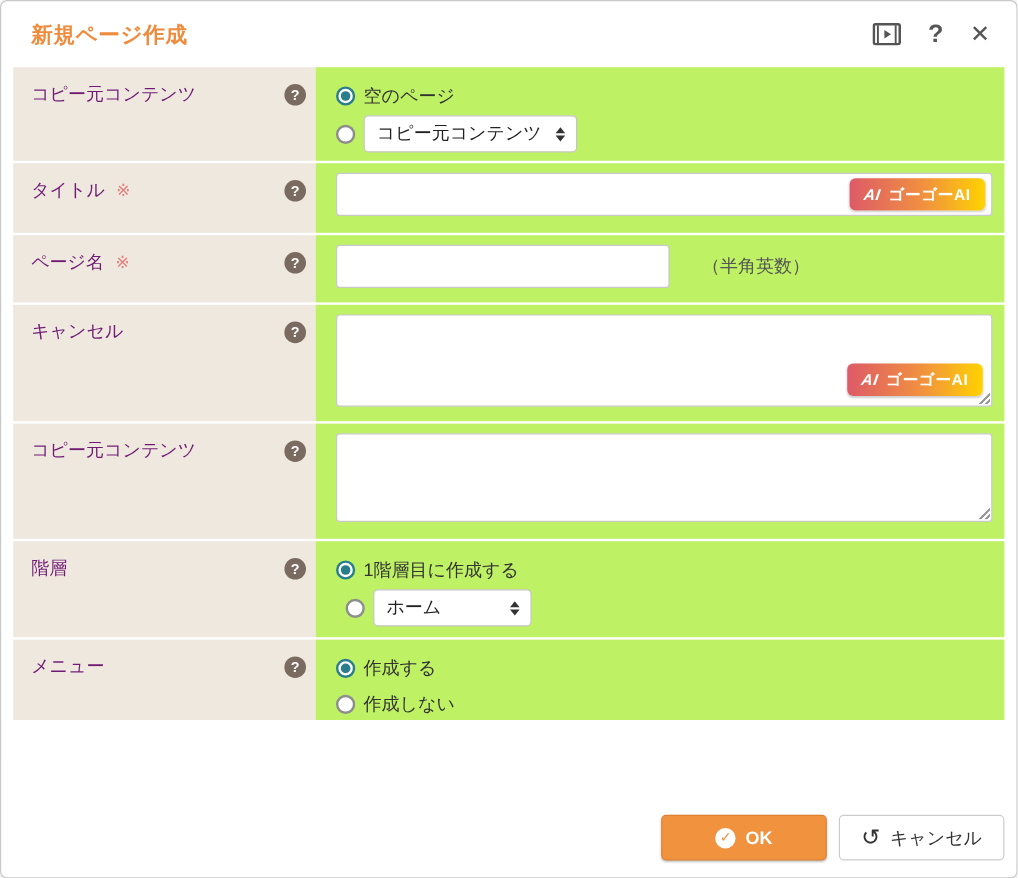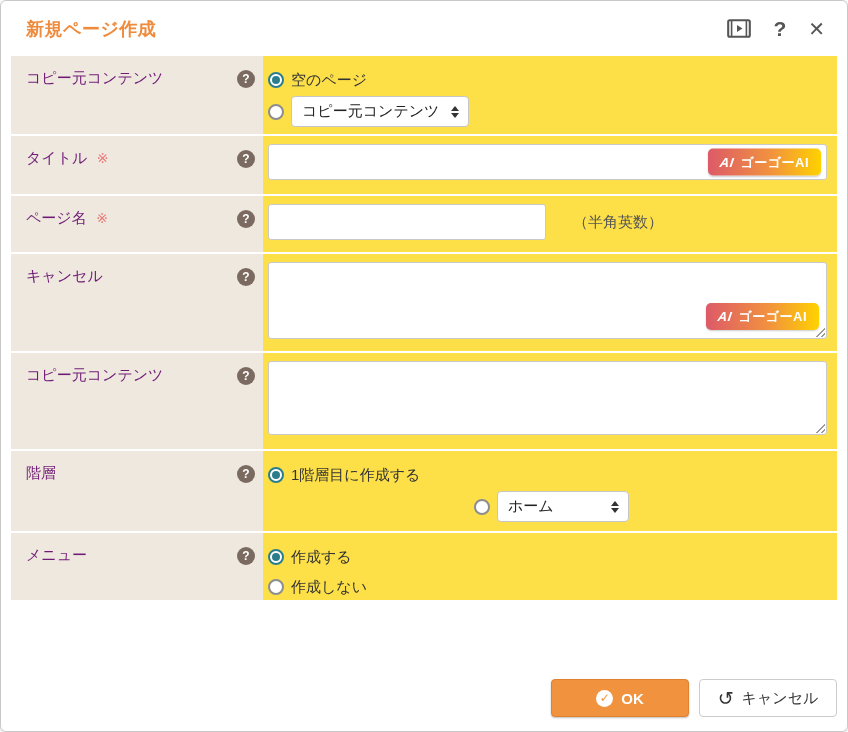--- a/index.html
+++ b/index.html
@@ -25,21 +25,21 @@
     padding:13px 8px 0 15px;
   }
   .label-text{ font-size:15px; color:#701a75; }
   .req{ color:#e87a7a; font-size:14px; margin-left:5px; }
   .help-icon{
     flex:0 0 auto; width:18px; height:18px; border-radius:50%;
     background:#7a6a60; color:#fff; font-size:12px; font-weight:bold;
     display:flex; align-items:center; justify-content:center; margin-top:1px;
     cursor:pointer;
   }
-  .content-cell{ flex:1; background:#fde047; padding:8px 10px 8px 5px; }
+  .content-cell{ flex:1; background:#bef264; padding:8px 10px 8px 17px; }
   .opt-line{ display:flex; align-items:center; gap:7px; min-height:28px; margin:2px 0; font-size:15px; color:#333; }
   .radio{ width:16px; height:16px; border-radius:50%; border:2px solid #8d8d8d; background:#fff; display:inline-block; flex:0 0 auto; position:relative; cursor:pointer; }
   .radio.checked{ border-color:#2a7e8c; }
   .radio.checked::after{ content:""; position:absolute; inset:2px; border-radius:50%; background:#2a7e8c; }
   .select-box{
     display:inline-flex; align-items:center; justify-content:space-between;
     background:#fff; border:1px solid #c6c6c6; border-radius:4px;
     height:31px; padding:0 9px 0 10px; font-size:15px; color:#222; cursor:pointer;
   }
   .arrows{ display:inline-flex; flex-direction:column; gap:2px; margin-left:12px; }
@@ -71,21 +71,21 @@
   .ai-btn.in-input{ right:6px; top:50%; transform:translateY(-50%); }
   .ai-btn.in-ta{ right:8px; bottom:9px; }
   .resize-handle{
     position:absolute; right:2px; bottom:2px; width:11px; height:11px;
     background:repeating-linear-gradient(-45deg, transparent 0 2px, #9a9a9a 2px 3.5px);
     clip-path:polygon(100% 0,100% 100%,0 100%);
     cursor:nwse-resize;
   }
   .note{ font-size:15px; color:#555; margin-left:12px; }
   .inline{ display:flex; align-items:center;gap:15px; }
-  .indent{ margin-left:8px;justify-content:center; }
+  .indent{ margin-left:8px; }
   
   .footer{ position:absolute; right:10px; bottom:14px; display:flex; gap:10px; }
   .btn{ height:38px; border-radius:4px; font-size:15px; display:inline-flex; align-items:center; justify-content:center; gap:8px; cursor:pointer; border:1px solid transparent; font-family:inherit; }
   .btn-ok{ width:138px; background:#f0923e; color:#fff; font-weight:bold; box-shadow:0 1px 2px rgba(0,0,0,.25); border-color:#e0insights8130; border:1px solid #e08130; }
   .check-circle{ width:17px; height:17px; border-radius:50%; background:#fff; color:#f0923e; font-size:12px; font-weight:bold; display:flex; align-items:center; justify-content:center; }
   .btn-cancel{ width:138px; background:#fff; color:#333; border:1px solid #ccc; }
   .undo-icon{ font-size:19px; color:#333; line-height:1; }
 </style>
 </head>
 <body>

